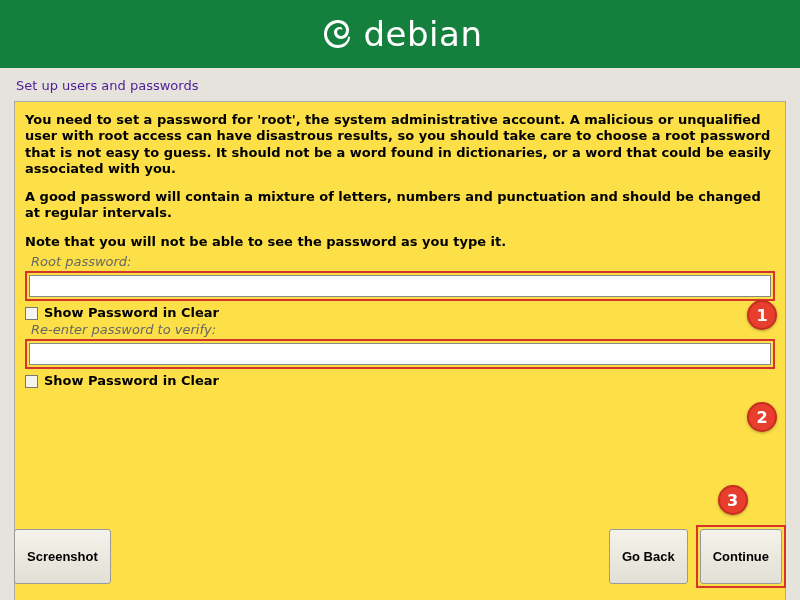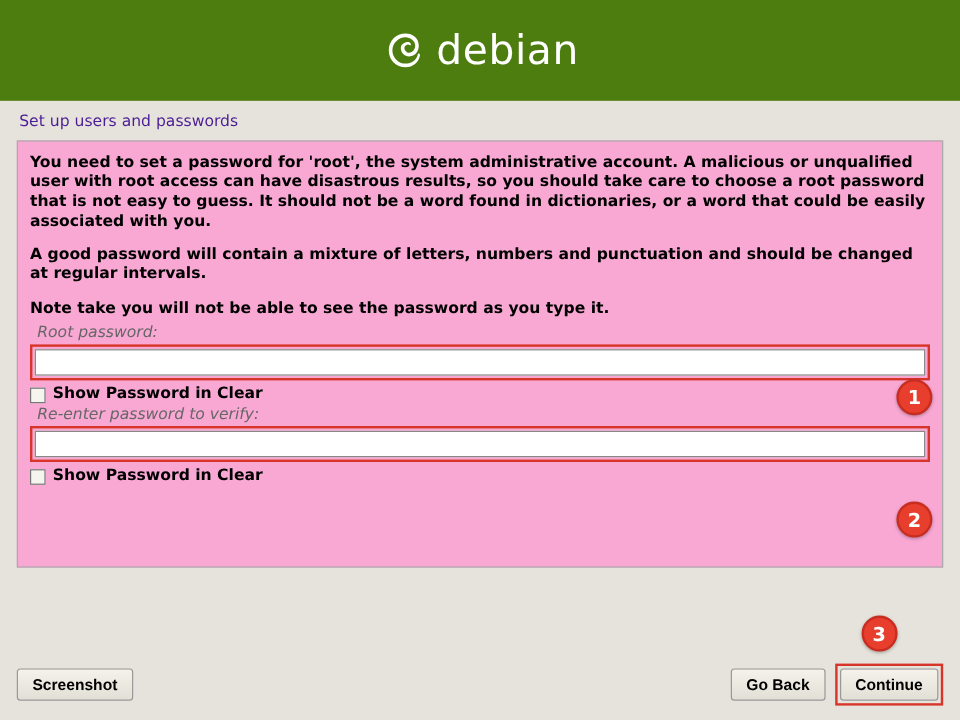--- a/index.html
+++ b/index.html
@@ -6,22 +6,22 @@
   body {
     font-family: "DejaVu Sans", "Liberation Sans", Arial, sans-serif;
     font-size: 13px;
     background: #e6e3dc;
     color: #000;
     width: 800px;
     height: 600px;
     overflow: hidden;
   }
   .header {
-    background: #4d7c0f;
-    height: 84px;
+    background: #15803d;
+    height: 68px;
     display: flex;
     align-items: center;
     justify-content: center;
   }
   .logo {
     display: flex;
     align-items: center;
     gap: 6px;
   }
   .logo-swirl {
@@ -38,23 +38,23 @@
     font-family: "DejaVu Sans", sans-serif;
   }
   .page-title {
     padding: 10px 16px 8px 16px;
     color: #4c1d95;
     font-size: 13px;
   }
   .content-box {
     margin: 0 14px;
     border: 1px solid #aaa;
-    background: #f9a8d4;
+    background: #fde047;
     padding: 10px 10px 12px 10px;
-    height: 356px;
+    height: 500px;
     position: relative;
   }
   .para {
     font-weight: bold;
     font-size: 13px;
     line-height: 1.25;
     margin-bottom: 12px;
   }
   .field-label {
     font-style: italic;
@@ -117,21 +117,21 @@
     left: 14px;
     right: 14px;
     display: flex;
     justify-content: space-between;
     align-items: center;
   }
   .btn {
     border: 1px solid #999;
     background: linear-gradient(#f4f2ea, #e2dfd6);
     border-radius: 3px;
-    padding: 5px 12px;
+    padding: 19px 12px;
     font-size: 13px;
     font-weight: bold;
     cursor: pointer;
   }
   .btn-group { display: flex; gap: 8px; align-items: center; }
   .continue-wrap {
     border: 2px solid #d8352a;
     padding: 2px;
   }
 </style>
@@ -147,21 +147,21 @@
     </span>
     <span class="logo-text">debian</span>
   </div>
 </div>
 
 <div class="page-title">Set up users and passwords</div>
 
 <div class="content-box">
   <p class="para">You need to set a password for 'root', the system administrative account. A malicious or unqualified user with root access can have disastrous results, so you should take care to choose a root password that is not easy to guess. It should not be a word found in dictionaries, or a word that could be easily associated with you.</p>
   <p class="para">A good password will contain a mixture of letters, numbers and punctuation and should be changed at regular intervals.</p>
-  <p class="para" style="margin-bottom:4px">Note take you will not be able to see the password as you type it.</p>
+  <p class="para" style="margin-bottom:4px">Note that you will not be able to see the password as you type it.</p>
 
   <div class="field-label">Root password:</div>
   <div class="highlight-wrap">
     <input type="password" class="text-input" value="" style="">
   </div>
   <div class="checkbox-row">
     <span class="checkbox"></span>
     <span>Show Password in Clear</span>
   </div>
 

